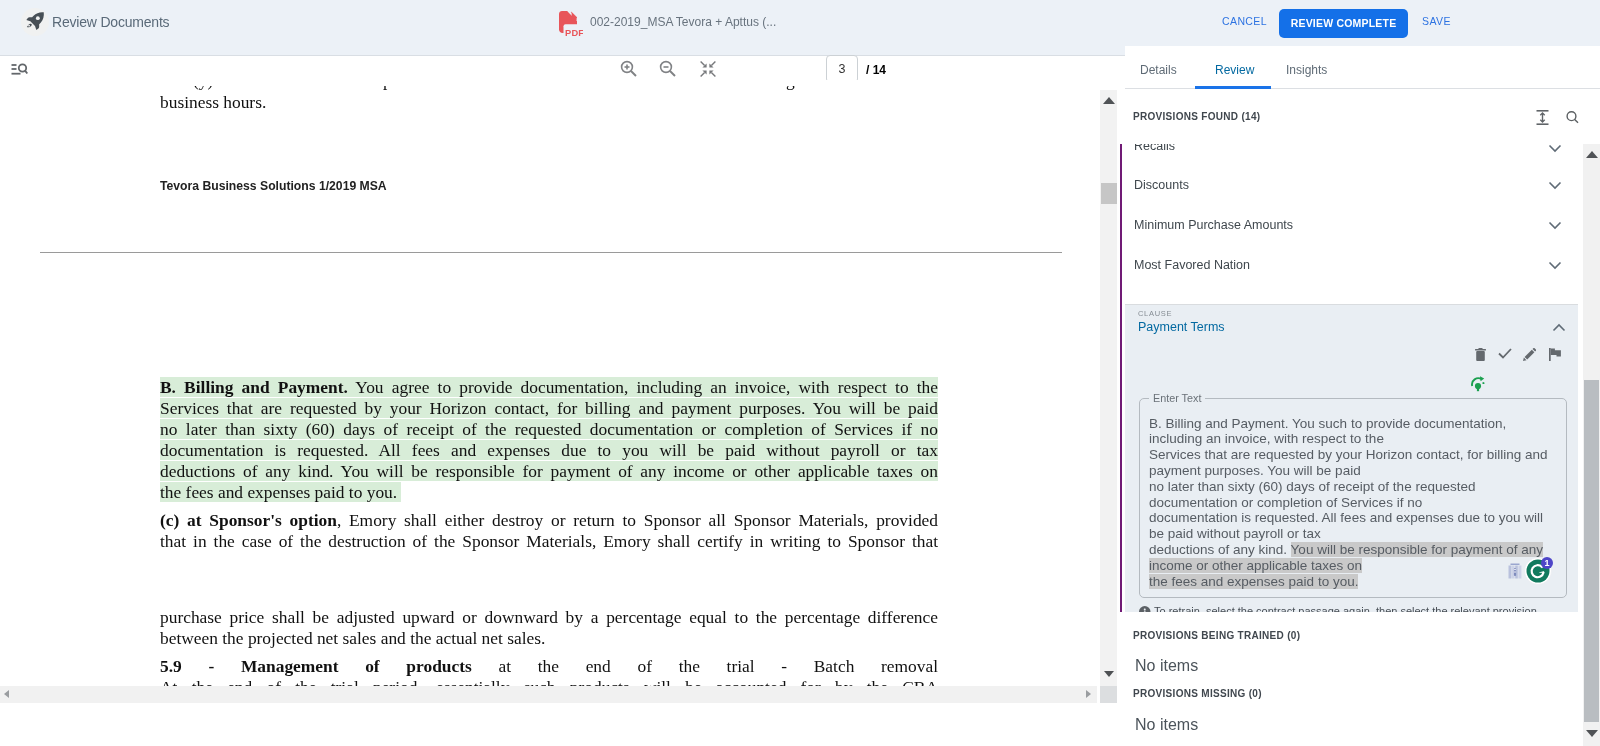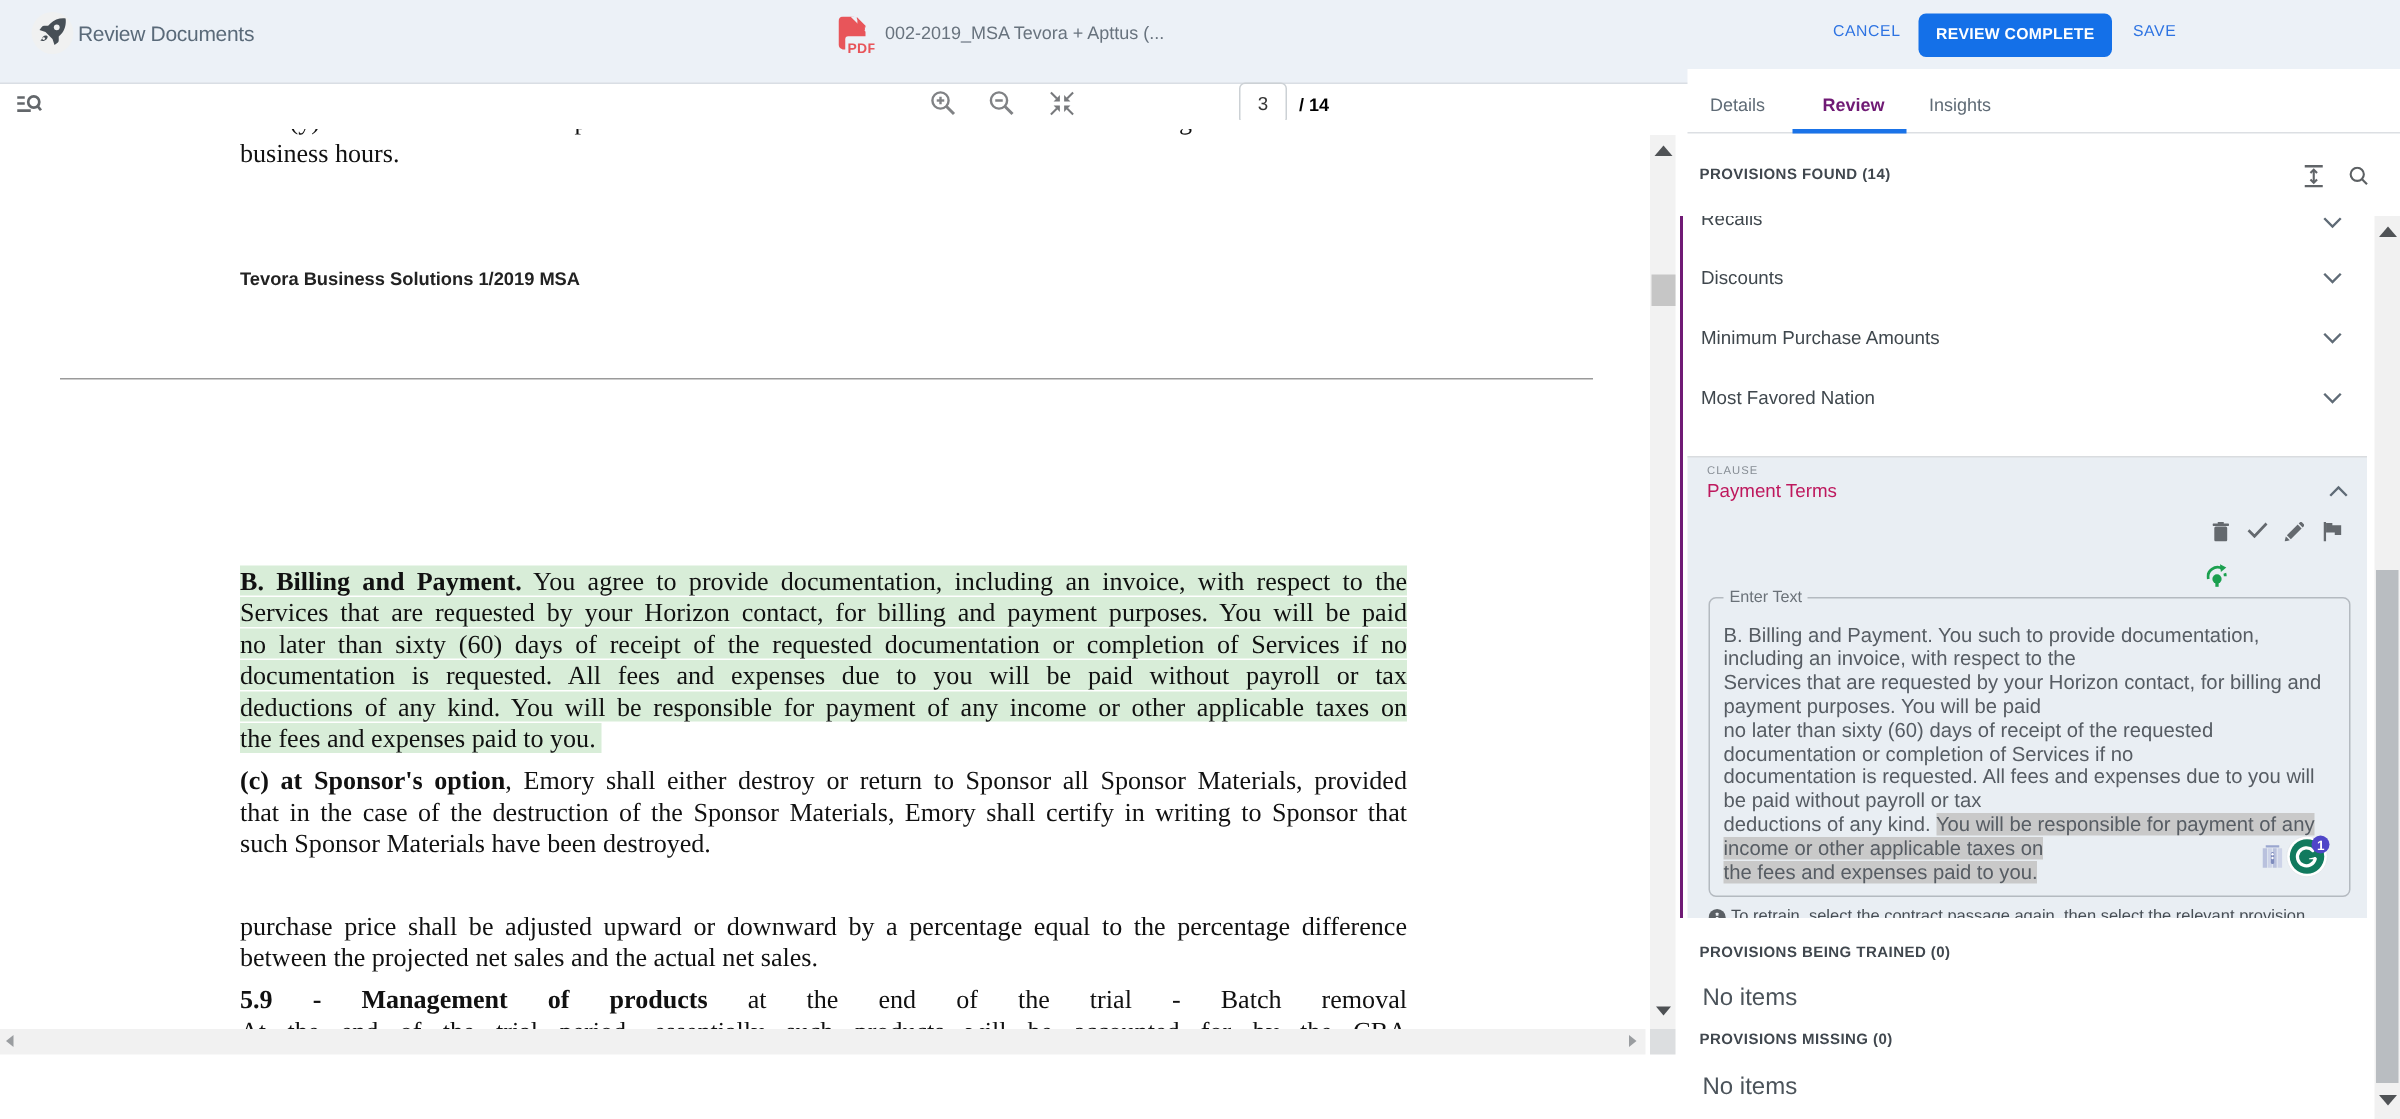--- a/index.html
+++ b/index.html
@@ -21,21 +21,21 @@
   .dline { position:absolute; left:160px; width:778px; height:21px; line-height:21px; text-align:justify; text-align-last:justify; white-space:nowrap; }
   .dline.last { text-align-last:left; }
   .hl { background:#d8edd8; }
   
   .track { position:absolute; background:#f1f1f1; }
   .thumb { position:absolute; background:#c1c1c1; }
   .sbarrow { position:absolute; width:0; height:0; }
   
   #panel { position:absolute; left:1125px; top:46px; width:475px; height:700px; background:#fff; }
   .tab { position:absolute; top:17px; font-size:12px; color:#5f6b76; }
-  .tab.active { color:#701a75;font-weight:bold; }
+  .tab.active { color:#0369a1; }
   #tabline { position:absolute; left:0; top:42px; width:475px; height:1px; background:#dcdfe3; }
   #tabsel { position:absolute; left:70px; top:40px; width:76px; height:3px; background:#1a73e8; }
   .sechdr { position:absolute; left:8px; font-size:10px; font-weight:700; color:#40474e; letter-spacing:0.3px; }
   .noitems { position:absolute; left:10px; font-size:16px; color:#4b535a; }
   #plist { position:absolute; left:1120px; top:144px; width:458px; height:468px; overflow:hidden; border-left:2px solid #701a75; }
   .prow { position:absolute; left:12px; font-size:12.5px; color:#3f474d; }
   .chev { position:absolute; left:426px; }
   #clausecard { position:absolute; left:3px; top:160px; width:455px; height:325px; background:#e9eef3; border-top:1px solid #d9dcdf; border-bottom:1px solid #d9dcdf; }
   #fieldset { position:absolute; left:14px; top:93px; width:428px; height:200px; border:1px solid #b4bac0; border-radius:5px; }
   #fslegend { position:absolute; left:9px; top:-7px; background:#e9eef3; padding:0 4px; font-size:10.8px; color:#6a7178; }
@@ -118,21 +118,20 @@
 
   <div class="serif dline" style="top:297px"><span class="hl"><b>B. Billing and Payment.</b> You agree to provide documentation, including an invoice, with respect to the</span></div>
   <div class="serif dline" style="top:318px"><span class="hl">Services that are requested by your Horizon contact, for billing and payment purposes. You will be paid</span></div>
   <div class="serif dline" style="top:339px"><span class="hl">no later than sixty (60) days of receipt of the requested documentation or completion of Services if no</span></div>
   <div class="serif dline" style="top:360px"><span class="hl">documentation is requested. All fees and expenses due to you will be paid without payroll or tax</span></div>
   <div class="serif dline" style="top:381px"><span class="hl">deductions of any kind. You will be responsible for payment of any income or other applicable taxes on</span></div>
   <div class="serif dline last" style="top:402px"><span class="hl">the fees and expenses paid to you.&nbsp;</span></div>
 
   <div class="serif dline" style="top:430px"><b>(c) at Sponsor's option</b>, Emory shall either destroy or return to Sponsor all Sponsor Materials, provided</div>
   <div class="serif dline" style="top:451px">that in the case of the destruction of the Sponsor Materials, Emory shall certify in writing to Sponsor that</div>
-  <div class="serif dline last" style="top:472px">such Sponsor Materials have been destroyed.</div>
 
   <div class="serif dline" style="top:527px">purchase price shall be adjusted upward or downward by a percentage equal to the percentage difference</div>
   <div class="serif dline last" style="top:548px">between the projected net sales and the actual net sales.</div>
 
   <div class="serif dline" style="top:576px"><b>5.9 - Management of products</b> at the end of the trial - Batch removal</div>
   <div class="serif dline" style="top:597px">At the end of the trial period, essentially such products will be accounted for by the CBA</div>
 </div>
 
 <div class="track" style="left:1100px;top:90px;width:17px;height:596px;background:#f2f2f2;"></div>
 <div class="sbarrow" style="left:1103px;top:97px;border-left:6px solid transparent;border-right:6px solid transparent;border-bottom:7px solid #505356;"></div>
@@ -184,21 +183,21 @@
   <svg class="chev abs" style="top:77px" width="14" height="9" viewBox="0 0 14 9" fill="none" stroke="#5f6b76" stroke-width="1.6">
       <path d="M1.5 1.5 L7 7 L12.5 1.5"></path>
     </svg>
   <div class="prow" style="top:114px">Most Favored Nation</div>
   <svg class="chev abs" style="top:117px" width="14" height="9" viewBox="0 0 14 9" fill="none" stroke="#5f6b76" stroke-width="1.6">
       <path d="M1.5 1.5 L7 7 L12.5 1.5"></path>
     </svg>
 
   <div id="clausecard">
     <div class="abs" style="left:13px;top:4px;font-size:7.5px;color:#868d94;letter-spacing:0.7px;">CLAUSE</div>
-    <div class="abs" style="left:13px;top:15px;font-size:12.5px;color:#be185d;">Payment Terms</div>
+    <div class="abs" style="left:13px;top:15px;font-size:12.5px;color:#0369a1;">Payment Terms</div>
     <svg class="abs" style="left:427px;top:18px" width="14" height="9" viewBox="0 0 14 9" fill="none" stroke="#5f6b76" stroke-width="1.6">
         <path d="M1.5 7.5 L7 2 L12.5 7.5"></path>
       </svg>
 
     <svg class="abs" style="left:350px;top:43px" width="11" height="13" viewBox="0 0 11 13" fill="#64696e">
       <rect x="1.2" y="3" width="8.6" height="10" rx="1"></rect>
         <rect x="0" y="1" width="11" height="1.6" rx="0.5"></rect>
         <rect x="3.5" y="0" width="4" height="1.5"></rect>
     </svg>
     <svg class="abs" style="left:373px;top:43px" width="14" height="11" viewBox="0 0 14 11" fill="none" stroke="#64696e" stroke-width="1.8">

